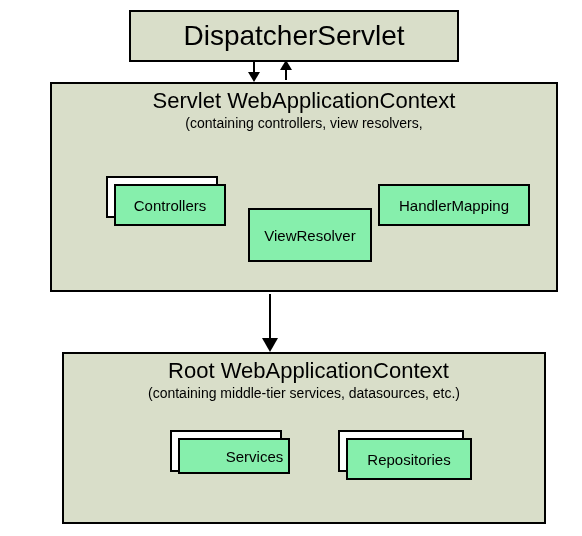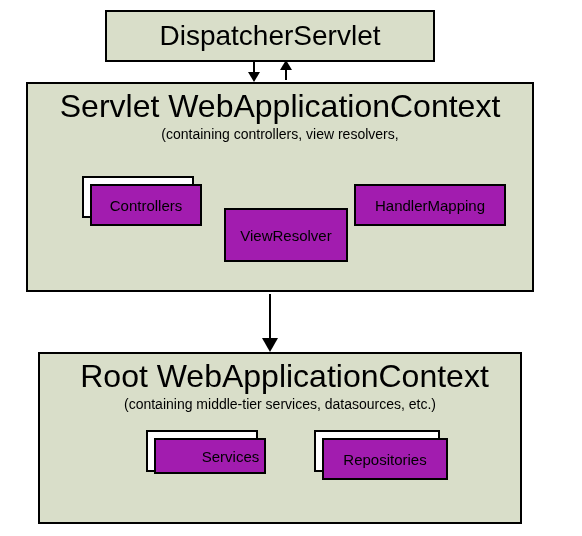--- a/index.html
+++ b/index.html
@@ -14,41 +14,42 @@
   }
   .canvas {
     position: relative;
     width: 582px;
     height: 536px;
   }
   .box {
     position: absolute;
     background: #d9dec9;
     border: 2px solid #000;
+    margin-left: 24px;
   }
   .innerbox {
     position: absolute;
-    background: #a21caf;
+    background: #86efac;
     border: 2px solid #000;
     display: flex;
     align-items: center;
     justify-content: center;
     font-size: 15px;
   }
   .shadow {
     position: absolute;
     background: #fff;
     border: 2px solid #000;
   }
   .title-big {
     font-size: 28px;
     text-align: center;
   }
   .title-med {
-    font-size: 32px;
+    font-size: 22px;
     text-align: center;
   }
   .subtitle {
     font-size: 14px;
     text-align: center;
     line-height: 1.3;
   }
   .arrow {
     position: absolute;
   }

